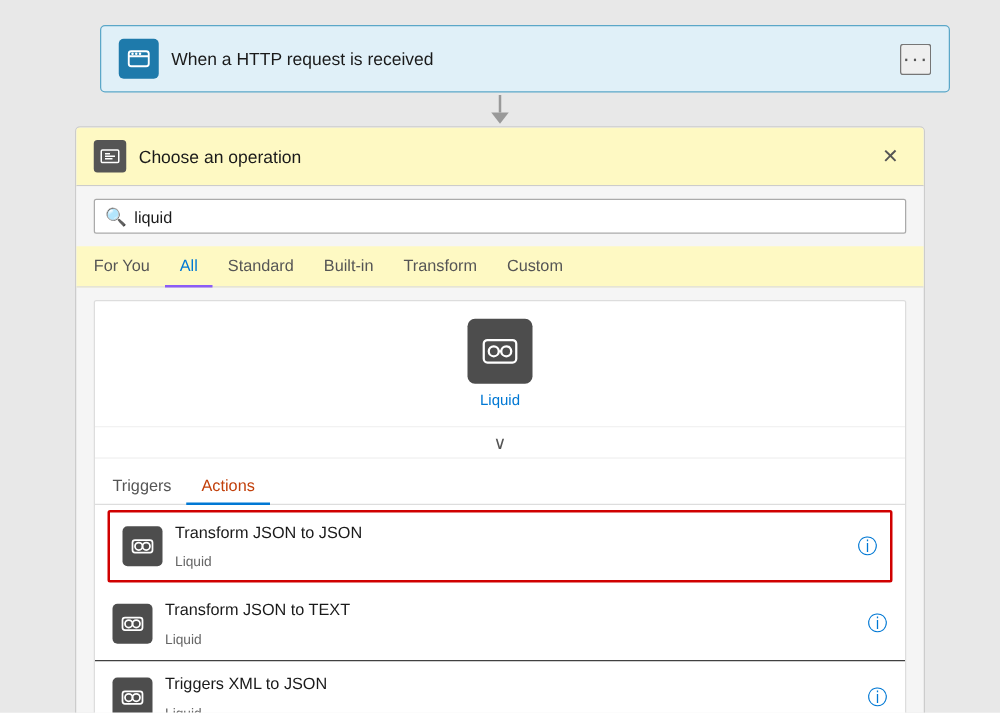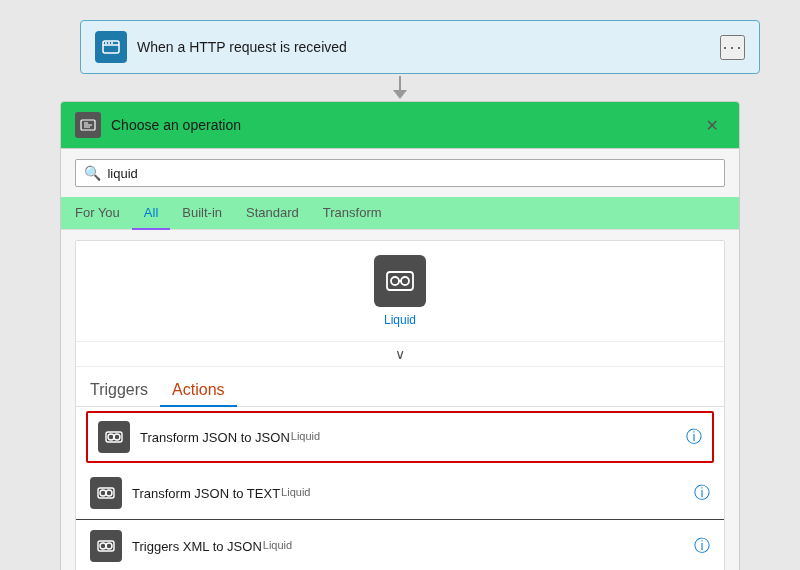--- a/index.html
+++ b/index.html
@@ -86,21 +86,21 @@
     .operation-panel {
       width: 680px;
       background: #f5f5f5;
       border: 1.5px solid #ccc;
       border-radius: 4px;
       padding: 0;
       overflow: hidden;
     }
 
     .panel-header {
-      background: #22c55e;
+      background: #fef9c3;
       border-bottom: 1px solid #ccc;
       padding: 10px 14px;
       display: flex;
       align-items: center;
       justify-content: space-between;
     }
     .panel-header-left {
       display: flex;
       align-items: center;
       gap: 10px;
@@ -150,21 +150,21 @@
       font-size: 13px;
       color: #1a1a1a;
     }
 
     
     .tabs-container {
       display: flex;
       gap: 0;
       padding: 0 14px;
       border-bottom: 1px solid #ddd;
-      background: #86efac;
+      background: #fef9c3;
     }
     .tab-item {
       padding: 8px 12px;
       font-size: 13px;
       color: #555;
       cursor: pointer;
       border-bottom: 2px solid transparent;
       margin-bottom: -1px;
     }
     .tab-item.active {
@@ -224,21 +224,21 @@
     
     .inner-tabs {
       display: flex;
       gap: 0;
       padding: 8px 14px 0;
       border-bottom: 1px solid #ddd;
       background: white;
     }
     .inner-tab {
       padding: 6px 12px;
-      font-size: 16px;
+      font-size: 13px;
       color: #555;
       cursor: pointer;
       border-bottom: 2px solid transparent;
       margin-bottom: -1px;
       text-align: right;
     }
     .inner-tab.active {
       color: #c2410c;
       border-bottom: 2px solid #0078d4;
       font-weight: 500;
@@ -271,22 +271,22 @@
       background: #4d4d4d;
       border-radius: 4px;
       display: flex;
       align-items: center;
       justify-content: center;
       flex-shrink: 0;
     }
     .action-info {
       flex: 1;
       display: flex;
-      flex-direction: row;
-      gap: 1px;
+      flex-direction: column;
+      gap: 11px;
     }
     .action-name {
       font-size: 13px;
       color: #1a1a1a;
       font-weight: 400;
     }
     .action-sub {
       font-size: 11px;
       color: #666;
     }
@@ -342,23 +342,24 @@
     <div class="search-container">
       <div class="search-box">
         <span class="search-icon-svg">🔍</span>
         <span class="search-input-text">liquid</span>
       </div>
     </div>
 
     <div class="tabs-container">
       <div class="tab-item">For You</div>
       <div class="tab-item active">All</div>
+      <div class="tab-item">Standard</div>
       <div class="tab-item">Built-in</div>
-      <div class="tab-item">Standard</div>
       <div class="tab-item">Transform</div>
+      <div class="tab-item">Custom</div>
     </div>
 
     <div class="content-area">
 
       <div class="connector-card">
         <div class="connector-icon-large">
           <svg width="34" height="34" viewBox="0 0 34 34" fill="none" xmlns="http://www.w3.org/2000/svg">
             <rect x="4" y="8" width="26" height="18" rx="3" stroke="white" stroke-width="1.8" fill="none"></rect>
             <circle cx="12" cy="17" r="4" stroke="white" stroke-width="1.8" fill="none"></circle>
             <circle cx="22" cy="17" r="4" stroke="white" stroke-width="1.8" fill="none"></circle>

